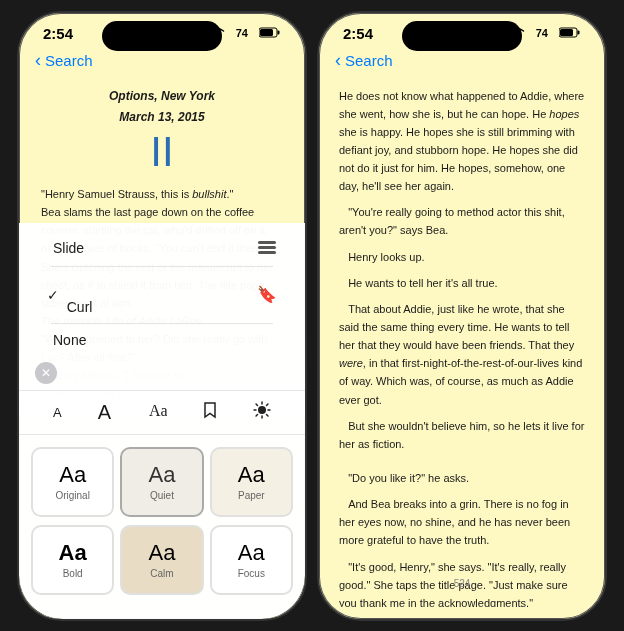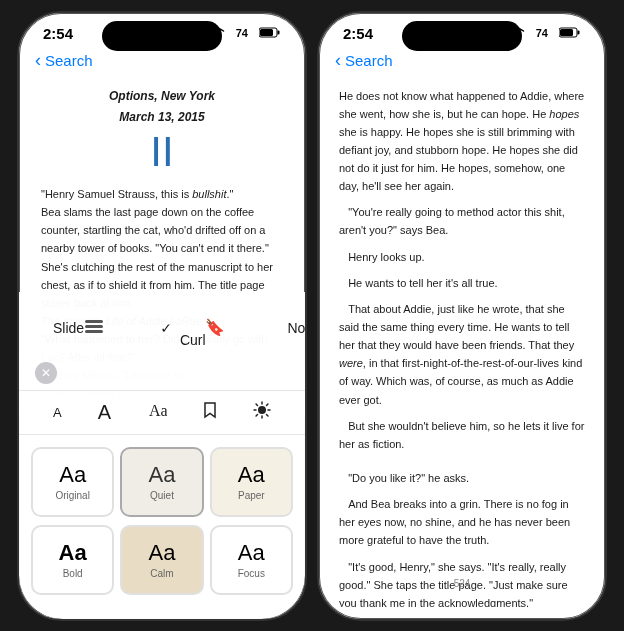--- a/index.html
+++ b/index.html
@@ -16,21 +16,21 @@
 
     .phones-container {
       display: flex;
       gap: 10px;
       align-items: center;
     }
 
     .phone {
       width: 290px;
       height: 610px;
-      background: #ffffff;
+      background: #fef9c3;
       border-radius: 44px;
       overflow: hidden;
       position: relative;
       border: 2px solid #333;
       box-shadow: 0 0 0 1px #555 inset;
     }
 
     
     .status-bar {
       display: flex;
@@ -118,20 +118,21 @@
       left: 0;
       right: 0;
       background: rgba(255,255,255,0.97);
       border-radius: 0 0 44px 44px;
       padding: 8px 0 20px;
     }
 
     
     .transition-row {
       display: flex;
+      flex-direction: column;
       padding: 0 16px;
       margin-bottom: 4px;
     }
 
     .transition-item {
       display: flex;
       align-items: center;
       justify-content: space-between;
       padding: 8px 12px;
       font-size: 14px;

